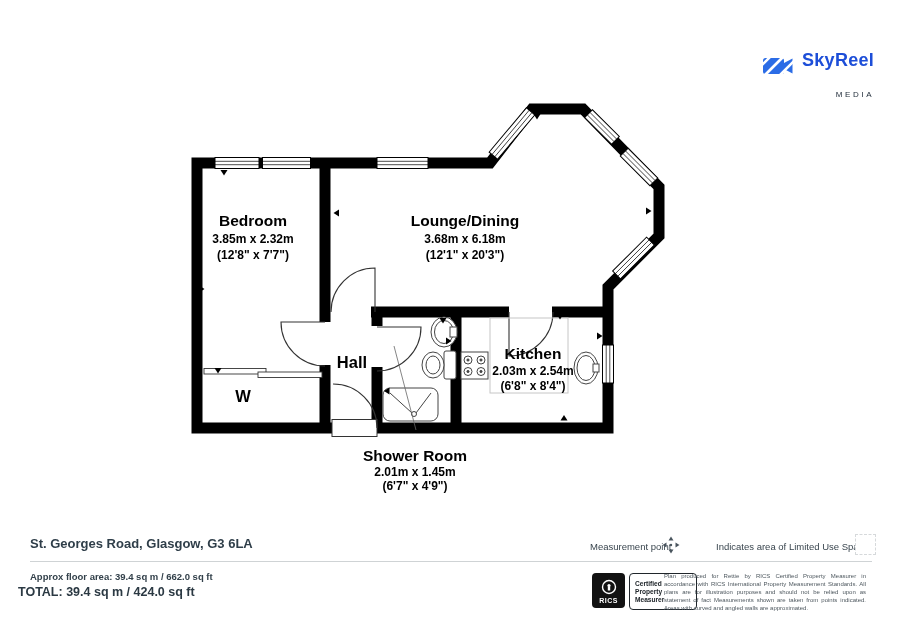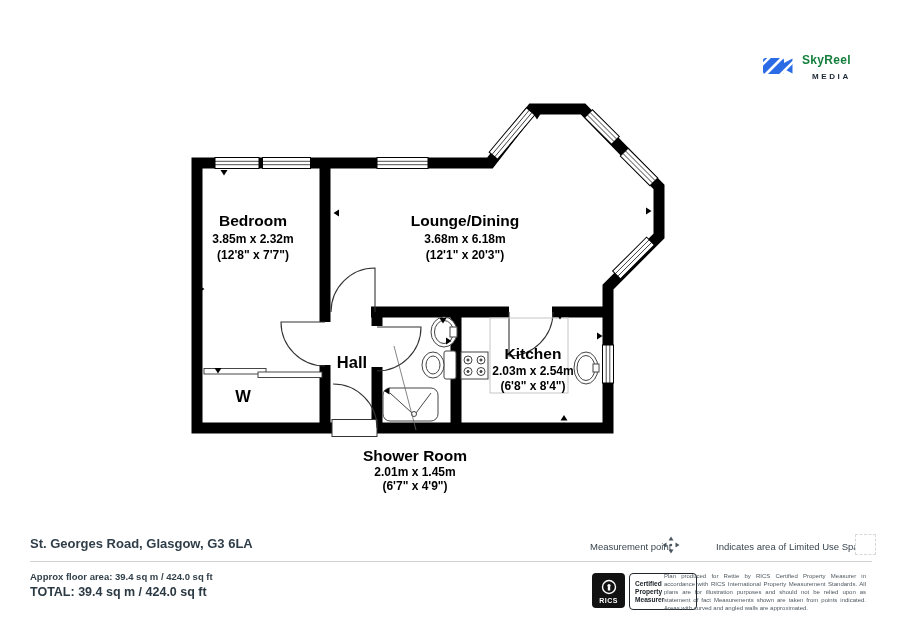--- a/index.html
+++ b/index.html
@@ -2,36 +2,36 @@
 <html><head>
 <meta charset="utf-8">
 <style>
   html,body{margin:0;padding:0;}
   body{width:900px;height:636px;background:#fff;position:relative;overflow:hidden;
        font-family:"Liberation Sans",sans-serif;color:#2f3e49;}
   .page{position:absolute;inset:0;}
   
   .logo{position:absolute;left:762px;top:50px;display:flex;align-items:flex-start;gap:8px;}
   .logo-text{display:flex;flex-direction:column;align-items:flex-end;}
-  .brand{font-size:12px;font-weight:bold;color:#15803d;letter-spacing:.3px;line-height:20px;}
-  .media{font-size:8px;font-weight:bold;letter-spacing:2.6px;color:#1d2936;margin-top:2px;}
+  .brand{font-size:18px;font-weight:bold;color:#1d4ed8;letter-spacing:.3px;line-height:20px;}
+  .media{font-size:8px;font-weight:normal;letter-spacing:2.6px;color:#1d2936;margin-top:20px;}
   
   svg.plan{position:absolute;left:0;top:0;}
   .room-name{font-family:"Liberation Sans",sans-serif;font-weight:bold;font-size:15.5px;fill:#000;}
   .room-dim{font-family:"Liberation Sans",sans-serif;font-weight:bold;font-size:12px;fill:#000;}
   .room-name-lg{font-family:"Liberation Sans",sans-serif;font-weight:bold;font-size:16.5px;fill:#000;}
   
   .address{position:absolute;left:30px;top:536px;font-size:13px;font-weight:bold;color:#2f3e49;}
   .mp-label{position:absolute;left:590px;top:541px;font-size:9.5px;color:#39454e;}
   .mp-icon{position:absolute;left:662px;top:536px;}
   .lu-label{position:absolute;left:716px;top:541px;font-size:9.5px;color:#39454e;}
   .lu-box{position:absolute;left:855px;top:534px;width:19px;height:19px;border:1px dashed #d6d9db;background:#fff;}
   .divider{position:absolute;left:30px;top:561px;width:842px;height:1px;background:#cfd3d5;}
   .approx{position:absolute;left:30px;top:571px;font-size:9.5px;font-weight:bold;color:#33414b;}
-  .total{position:absolute;left:30px;top:585px;font-size:12.5px;font-weight:bold;color:#2b3943;text-align:right;}
+  .total{position:absolute;left:18px;top:585px;font-size:12.5px;font-weight:bold;color:#2b3943;text-align:right;}
   .rics{position:absolute;left:592px;top:573px;display:flex;align-items:flex-start;}
   .rics-black{width:33px;height:35px;background:#121212;border-radius:4px;display:flex;flex-direction:column;
               align-items:center;justify-content:center;}
   .rics-org{color:#fff;font-size:7px;font-weight:bold;letter-spacing:.5px;margin-top:1px;}
   .rics-cert{margin-left:4px;width:56px;height:29px;border:1.3px solid #20262b;border-radius:4px;
              background:#fff;padding:3px 5px;display:flex;flex-direction:column;justify-content:center;}
   .rics-cert div{font-size:6.6px;font-weight:bold;color:#20262b;line-height:8px;}
   .disclaimer{position:absolute;left:664px;top:573px;width:202px;font-size:6px;line-height:7.9px;
               color:#4e585f;text-align:justify;}
 </style>
@@ -208,21 +208,21 @@
       <polygon points="17.5,9 13.5,6.5 13.5,11.5"></polygon>
     </g>
     <circle cx="9" cy="9" r="1.2" fill="#4a555e"></circle>
   </svg>
 
   <div class="lu-label">Indicates area of  Limited Use Space</div>
   <span class="lu-box"></span>
 
   <div class="divider"></div>
 
-  <div class="approx">Approx floor area: 39.4 sq m / 424.0 sq ft</div>
+  <div class="approx">Approx floor area: 39.4 sq m / 662.0 sq ft</div>
   <div class="total">TOTAL: 39.4 sq m / 424.0 sq ft</div>
 
   <div class="rics">
     <div class="rics-black">
       <svg width="18" height="18" viewBox="0 0 18 18">
         <circle cx="9" cy="9" r="6.5" fill="none" stroke="#fff" stroke-width="1.4"></circle>
         <circle cx="9" cy="7.5" r="1.6" fill="#fff"></circle>
         <rect x="7.8" y="8.5" width="2.4" height="4" fill="#fff"></rect>
       </svg>
       <div class="rics-org">RICS</div>

